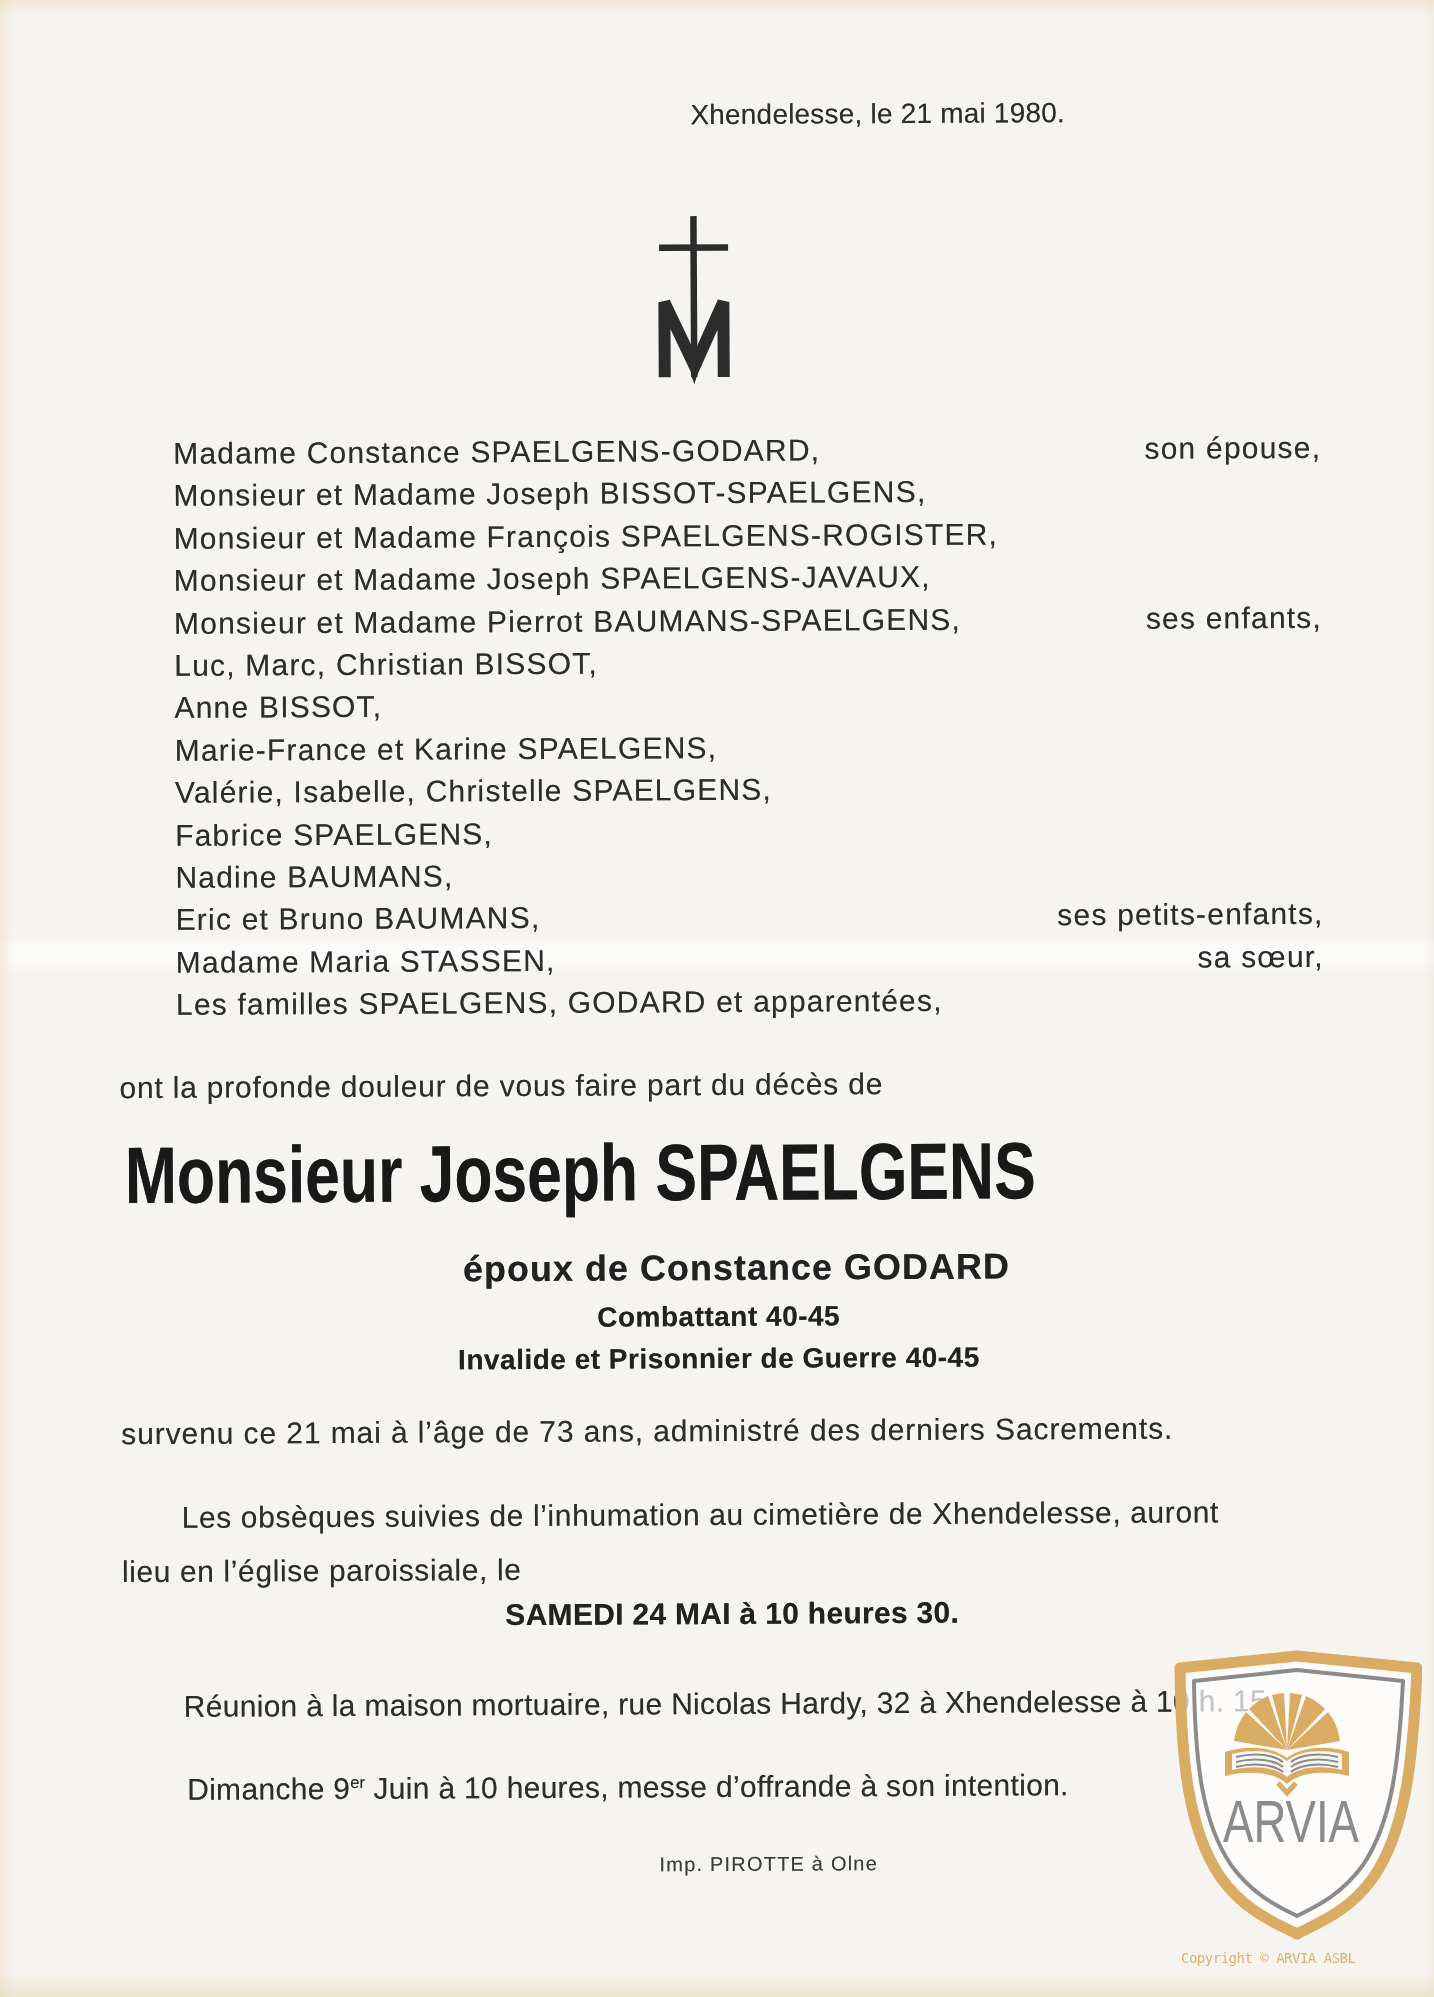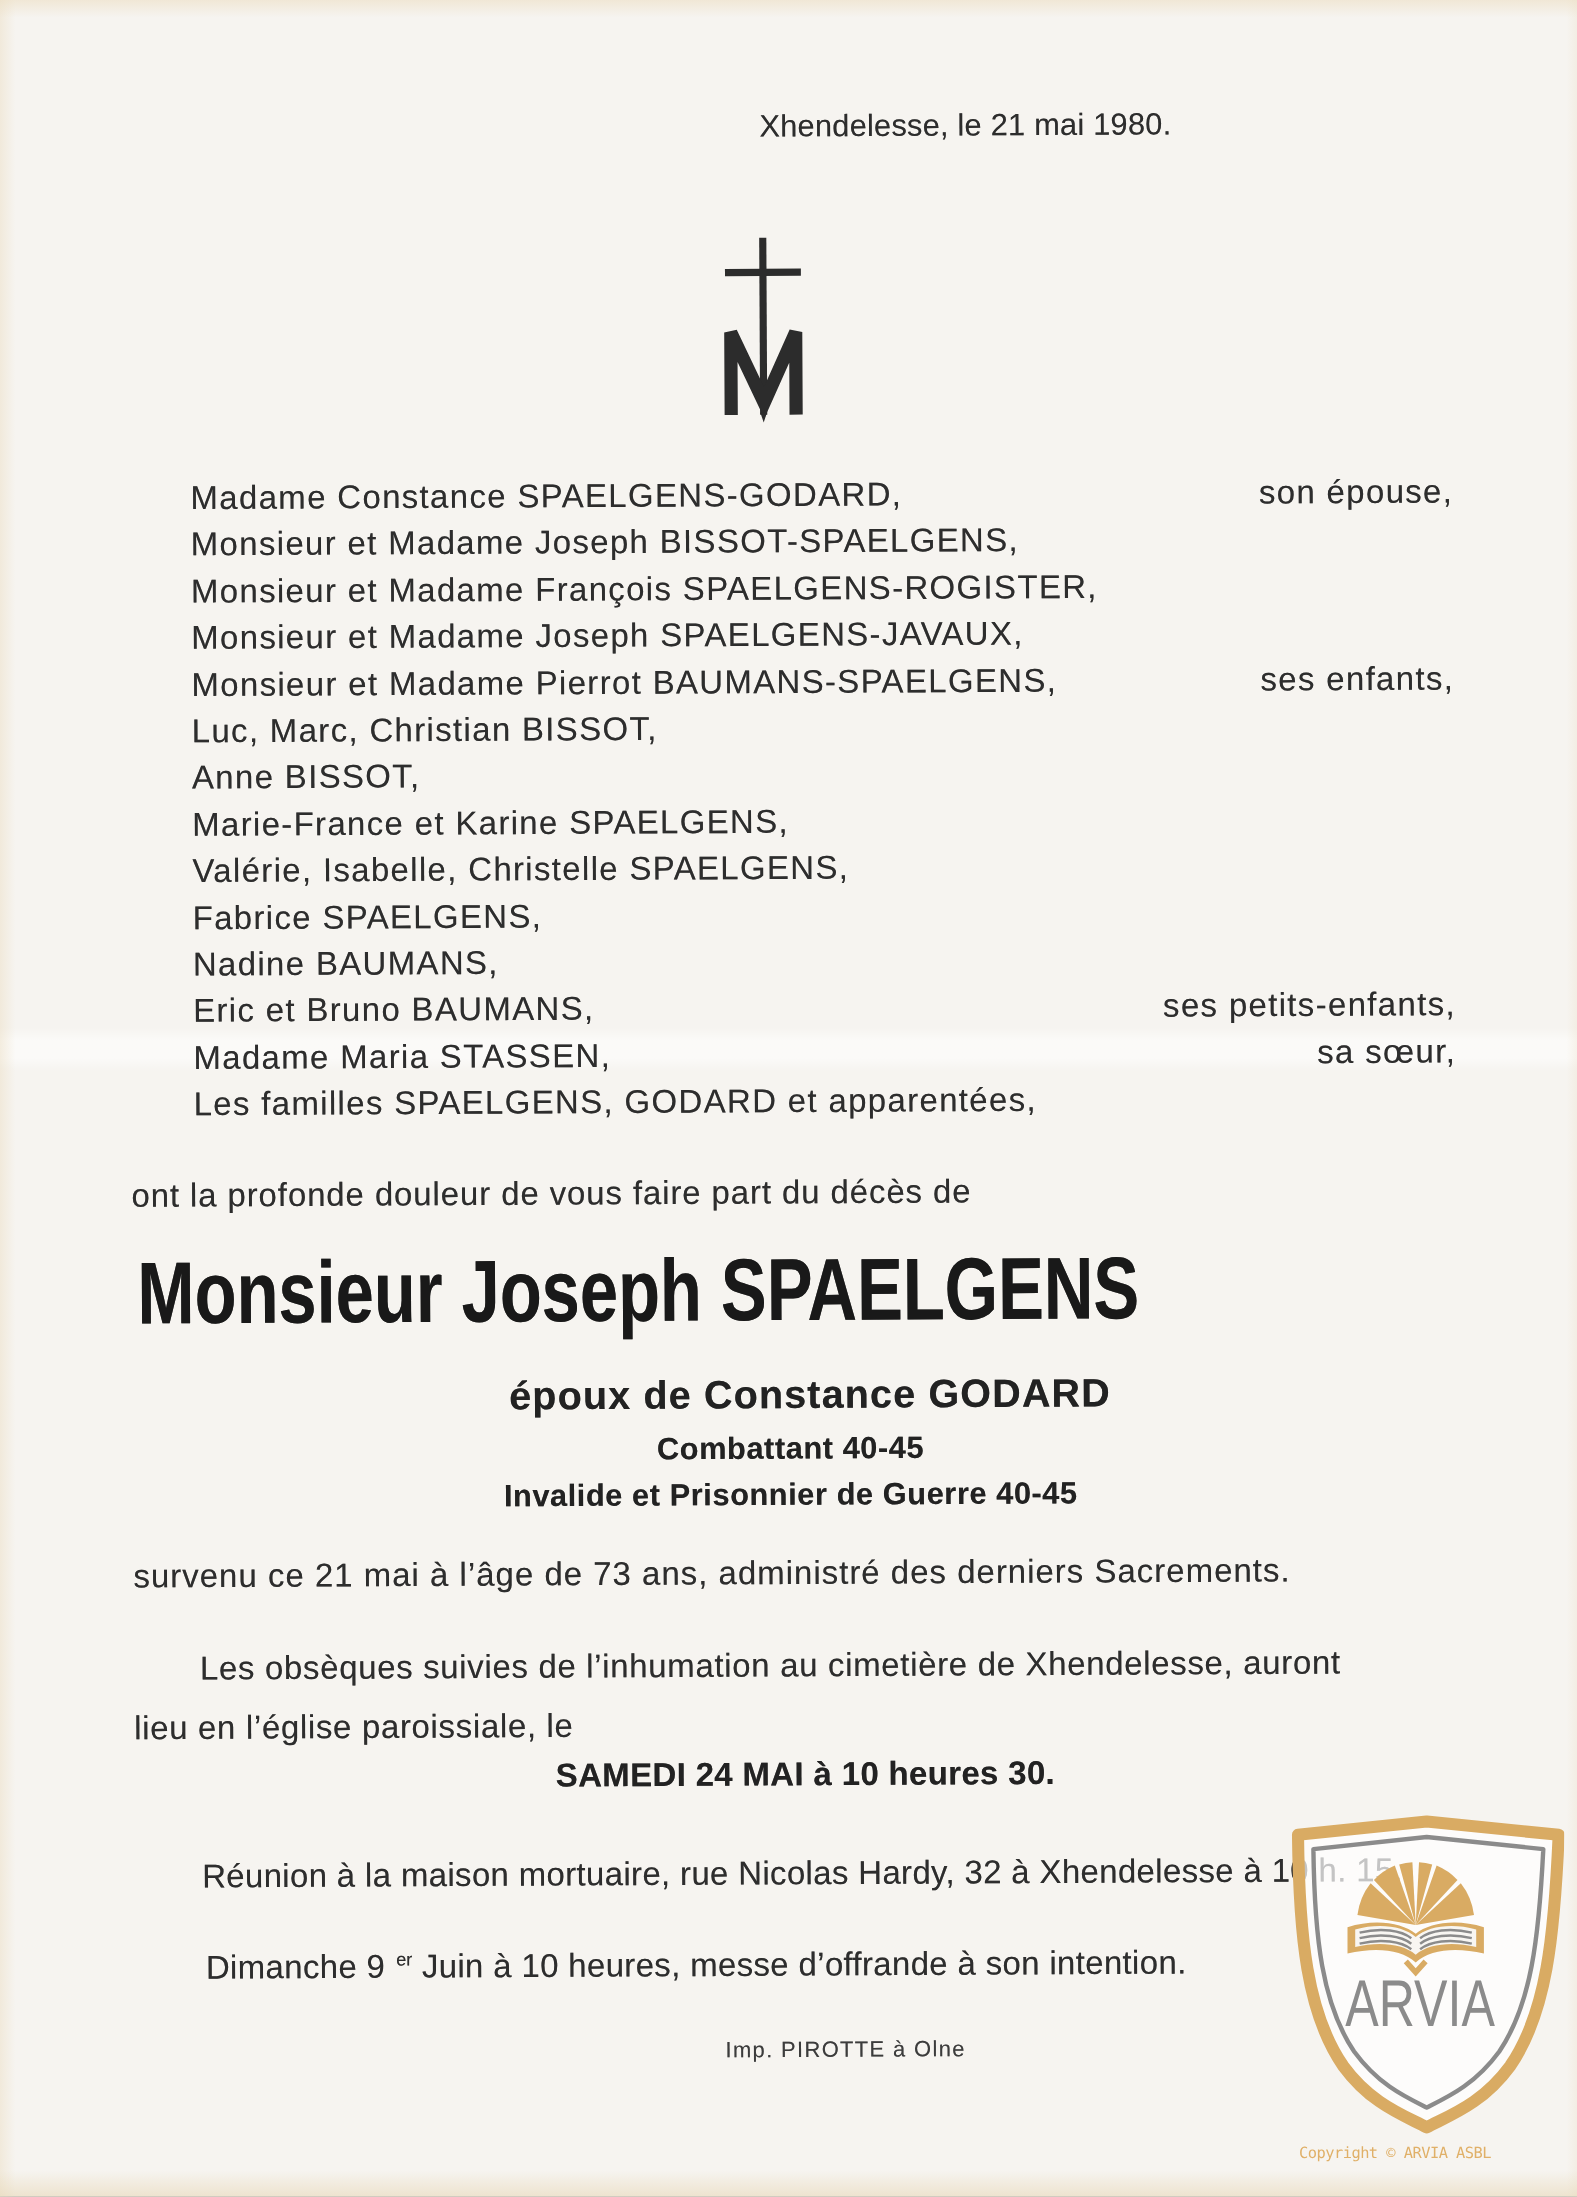--- a/index.html
+++ b/index.html
@@ -44,21 +44,21 @@
   }
   .spouse{left:36px;right:0;top:1247px;text-align:center;font-size:36px;font-weight:bold;letter-spacing:1px;color:#222;text-shadow:0 0 0.5px rgba(30,30,30,0.6);white-space:nowrap;}
   .honor1{left:0;right:0;top:1301px;text-align:center;font-size:28px;font-weight:bold;letter-spacing:0.5px;color:#222;text-shadow:0 0 0.5px rgba(30,30,30,0.6);white-space:nowrap;}
   .honor2{left:0;right:0;top:1343px;text-align:center;font-size:28px;font-weight:bold;letter-spacing:0.5px;color:#222;text-shadow:0 0 0.5px rgba(30,30,30,0.6);white-space:nowrap;}
   .death-line{left:119px;top:1412px;letter-spacing:0.9px;}
   .funeral{left:119px;top:1488px;width:1240px;line-height:54px;font-size:30px;letter-spacing:0.6px;text-shadow:0 0 0.5px rgba(45,45,45,0.55);white-space:nowrap;}
   .funeral .indent{padding-left:60px;}
   .ceremony{left:24px;right:0;top:1597px;text-align:center;font-size:30px;font-weight:bold;letter-spacing:0.3px;color:#222;text-shadow:0 0 0.5px rgba(30,30,30,0.6);white-space:nowrap;}
   .gathering{left:180px;top:1685px;letter-spacing:0.3px;}
   .mass{left:183px;top:1768px;letter-spacing:0.3px;}
-  .mass sup{font-size:0.55em;vertical-align:super;letter-spacing:0;margin-left:10px;}
+  .mass sup{font-size:0.55em;vertical-align:super;letter-spacing:0;}
   .printer{left:655px;top:1853px;font-size:20px;letter-spacing:1.2px;color:#3c3c3c;text-shadow:0 0 0.4px rgba(60,60,60,0.5);white-space:nowrap;}
   .watermark{left:1170px;top:1650px;width:252px;height:292px;z-index:5;}
   .copyright{
     left:1181px;top:1950px;z-index:5;
     font-family:"DejaVu Sans Mono","Liberation Mono",monospace;
     font-size:14px;letter-spacing:-0.5px;
     color:#e0b068;white-space:nowrap;
   }
 </style>
 </head>

